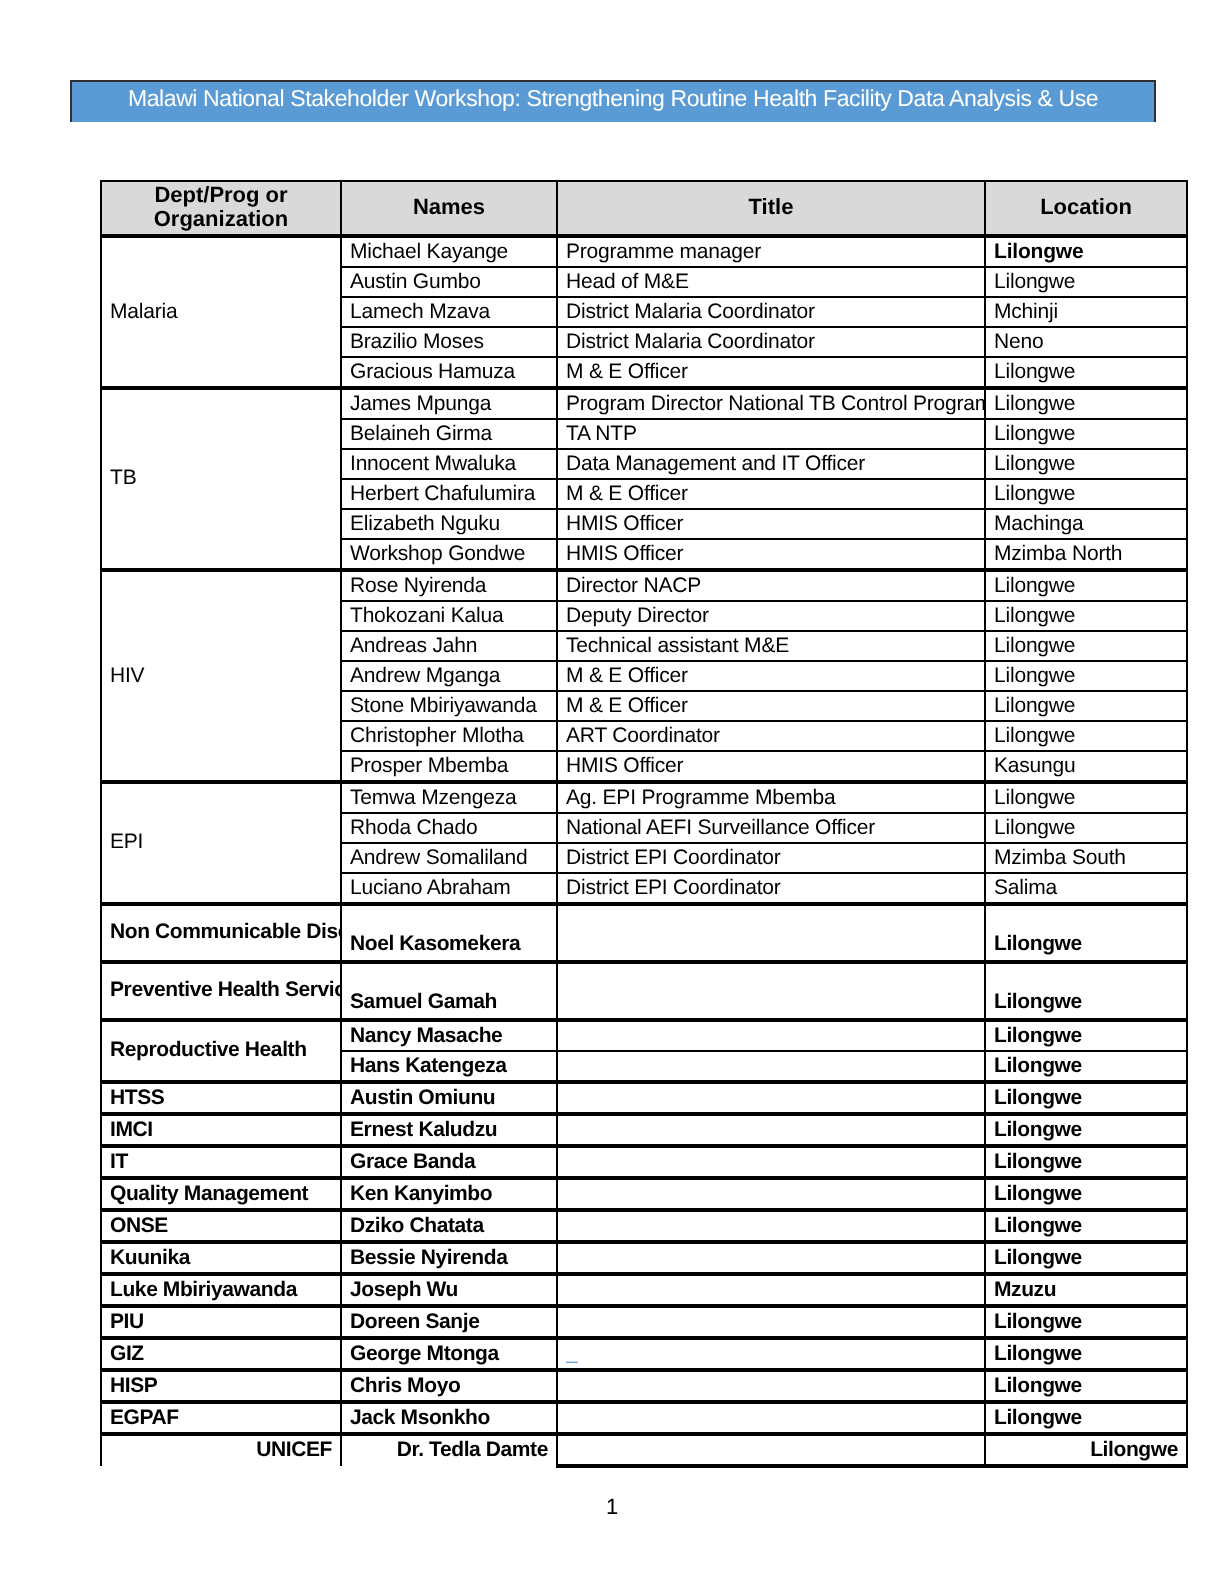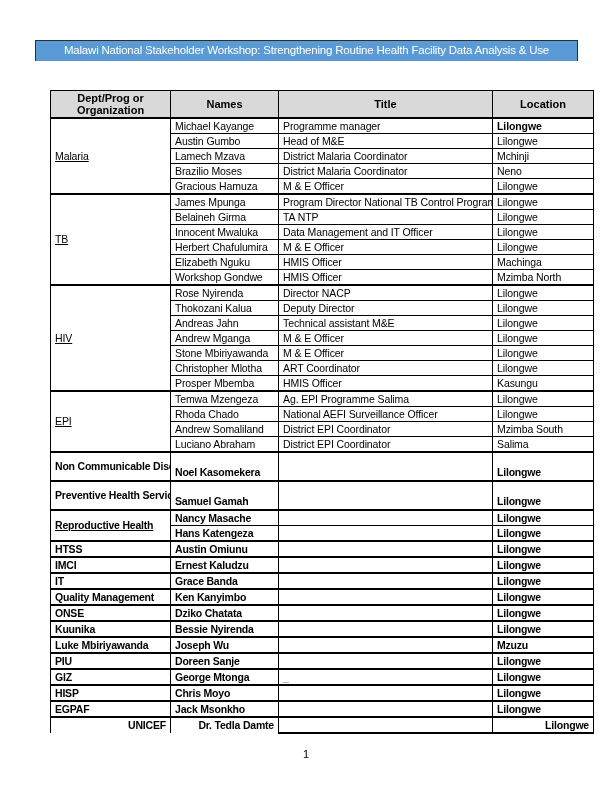--- a/index.html
+++ b/index.html
@@ -37,21 +37,21 @@
     background:var(--colhead-bg);
     font-size:11px;line-height:12.5px;font-weight:bold;
     height:26px;text-align:center;white-space:normal;padding:0 2px;
   }
   table.plist td{
     font-size:10.5px;line-height:13px;height:14px;
     padding:0 4px;vertical-align:middle;text-align:left;
     letter-spacing:-0.1px;
   }
   td.org{text-align:center;white-space:normal;padding:0 2px;}
-  td.vbottom{vertical-align:bottom;padding-bottom:1px;text-decoration:underline;}
+  td.vbottom{vertical-align:bottom;padding-bottom:1px;}
   tr.section-start td{border-top:2px solid var(--border);}
   tr.tall td{height:26px;vertical-align:bottom;padding-bottom:1px;}
   tr.tall td.org{vertical-align:middle;}
   tr.boldrow td{font-weight:bold;letter-spacing:-0.2px;}
   td .loc-bold{font-weight:bold;}
   td .link-dash{color:var(--link-mark);font-weight:bold;}
   tr.last-row td{border-bottom:none;text-align:right;}
   tr.last-row td.bb{border-bottom:2px solid var(--border);}
   .pagenum{
     position:absolute;left:0;top:748px;width:100%;
@@ -172,21 +172,21 @@
           <td>Lilongwe</td>
         </tr>
         <tr>
           <td>Prosper Mbemba</td>
           <td>HMIS Officer</td>
           <td>Kasungu</td>
         </tr>
         <tr class="section-start">
           <td class="org vbottom" rowspan="4">EPI</td>
           <td>Temwa Mzengeza</td>
-          <td>Ag. EPI Programme Salima</td>
+          <td>Ag. EPI Programme Mbemba</td>
           <td>Lilongwe</td>
         </tr>
         <tr>
           <td>Rhoda Chado</td>
           <td>National AEFI Surveillance Officer</td>
           <td>Lilongwe</td>
         </tr>
         <tr>
           <td>Andrew Somaliland</td>
           <td>District EPI Coordinator</td>

